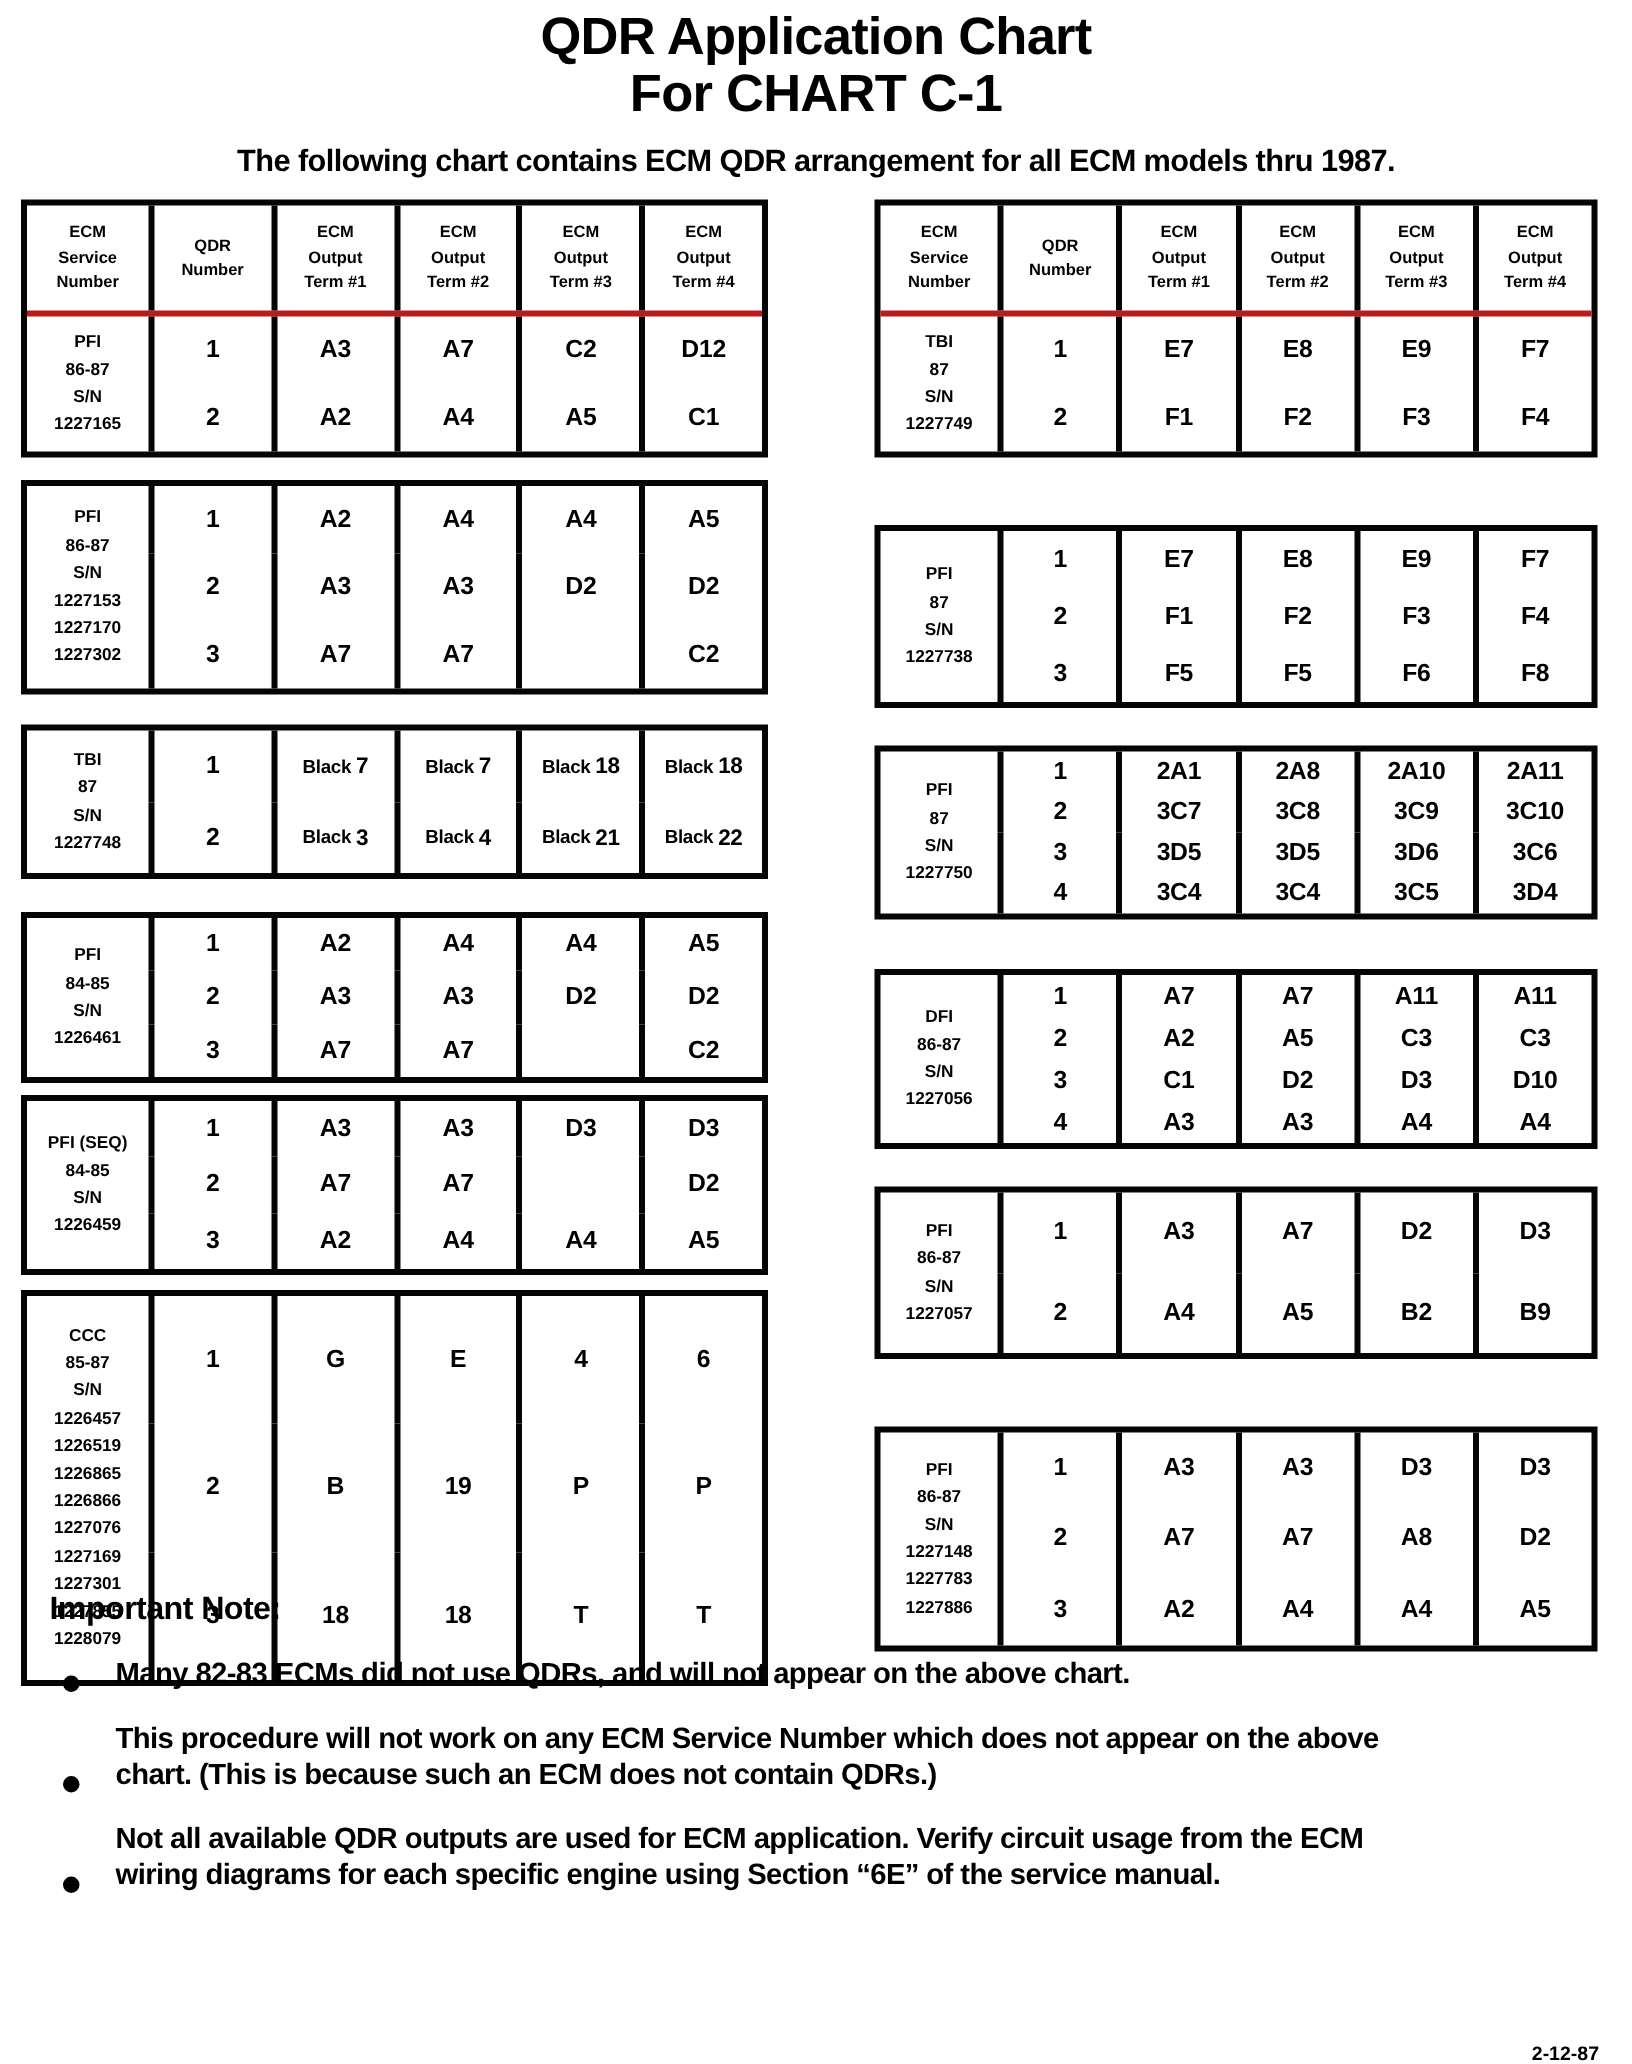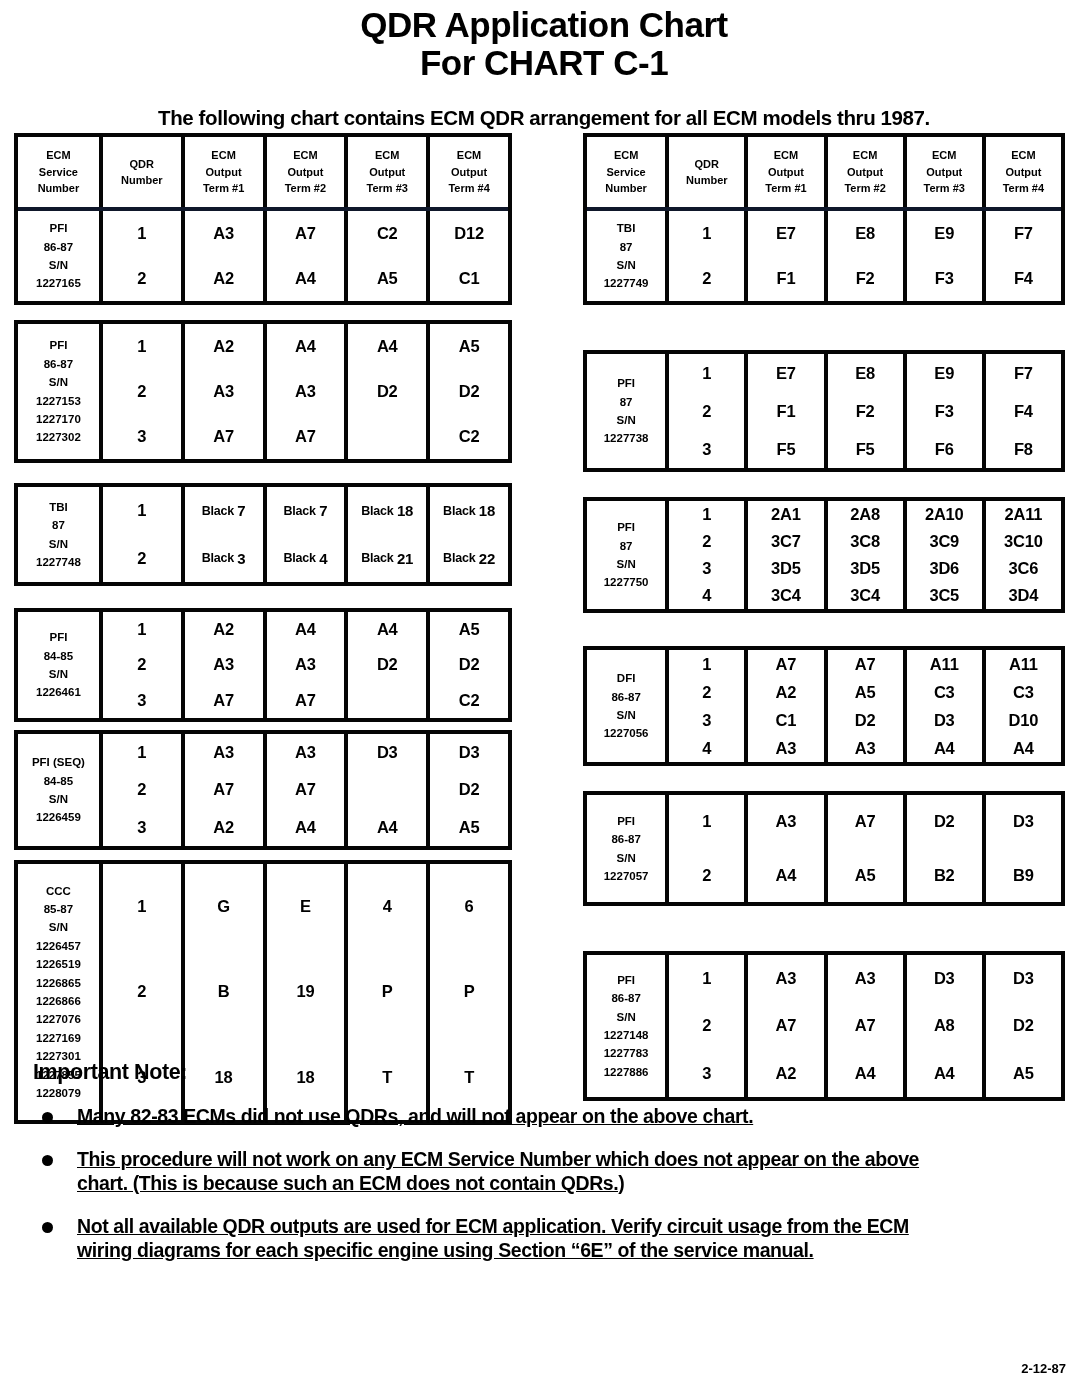--- a/index.html
+++ b/index.html
@@ -8,21 +8,21 @@
     width: 1088px; height: 1376px; position: relative;
     font-family: "Liberation Sans", sans-serif;
     font-weight: 700; color: #000;
     overflow: hidden;
   }
   .page-title {
     text-align: center; padding-top: 6px;
     font-size: 35px; line-height: 1.08; letter-spacing: -0.5px;
   }
   .subtitle {
-    text-align: center; margin-top: 24px;
+    text-align: center; margin-top: 14px;
     font-size: 20.5px; letter-spacing: -0.4px;
   }
   .col-left  { position: absolute; left: 14px;  top: 133px; width: 498px; }
   .col-right { position: absolute; left: 583px; top: 133px; width: 482px; }
 
   .qdr-table {
     border: 4px solid #050505; background: #fff;
     display: flex; flex-direction: column; width: 100%;
   }
   .col-left  .qdr-table:nth-child(1){ height:172px; margin-bottom:15px; }
@@ -32,21 +32,21 @@
   .col-left  .qdr-table:nth-child(5){ height:120px; margin-bottom:10px; }
   .col-left  .qdr-table:nth-child(6){ height:264px; }
   .col-right .qdr-table:nth-child(1){ height:172px; margin-bottom:45px; }
   .col-right .qdr-table:nth-child(2){ height:122px; margin-bottom:25px; }
   .col-right .qdr-table:nth-child(3){ height:116px; margin-bottom:33px; }
   .col-right .qdr-table:nth-child(4){ height:120px; margin-bottom:25px; }
   .col-right .qdr-table:nth-child(5){ height:115px; margin-bottom:45px; }
   .col-right .qdr-table:nth-child(6){ height:150px; }
 
   .qdr-header {
-    display: flex; flex: 0 0 74px; border-bottom: 4px solid #0f172a;
+    display: flex; flex: 0 0 74px; border-bottom: 4px solid #b91c1c;
   }
   .hcell {
     flex: 1; display: flex; flex-direction: column;
     justify-content: center; align-items: center;
     font-size: 11px; line-height: 1.5; text-align: center;
   }
   .svc-w { flex: 0 0 16.5% !important; }
   .bl { border-left: 4px solid #050505; }
 
   .qdr-body { flex: 1; display: flex; min-height: 0; }
@@ -58,21 +58,21 @@
   .val-grid { flex: 1; display: grid; grid-template-columns: repeat(5, 1fr); }
   .vcell {
     display: flex; align-items: center; justify-content: center;
     font-size: 16.5px; letter-spacing: -0.2px;
   }
   .vcell.vsmall { font-size: 12.5px; }
   .vcell.vsmall b { font-size: 15px; }
 
   .notes { position: absolute; left: 33px; top: 1060px; width: 1030px; }
   .notes-heading { font-size: 21.5px; letter-spacing: -0.4px; }
-  .bullet-item { display: flex; align-items: flex-start; margin-top: 20px; text-decoration: underline; }
+  .bullet-item { display: flex; align-items: flex-end; margin-top: 20px; }
   .bullet-dot {
     flex: 0 0 auto; width: 11px; height: 11px; border-radius: 50%;
     background: #000; margin: 7px 24px 0 9px;
   }
   .bullet-text {
     font-size: 19.5px; line-height: 1.2; letter-spacing: -0.4px;
     max-width: 880px;
   }
   .date-stamp {
     position: absolute; right: 22px; bottom: 0px; font-size: 13px; margin-top: 10px;

